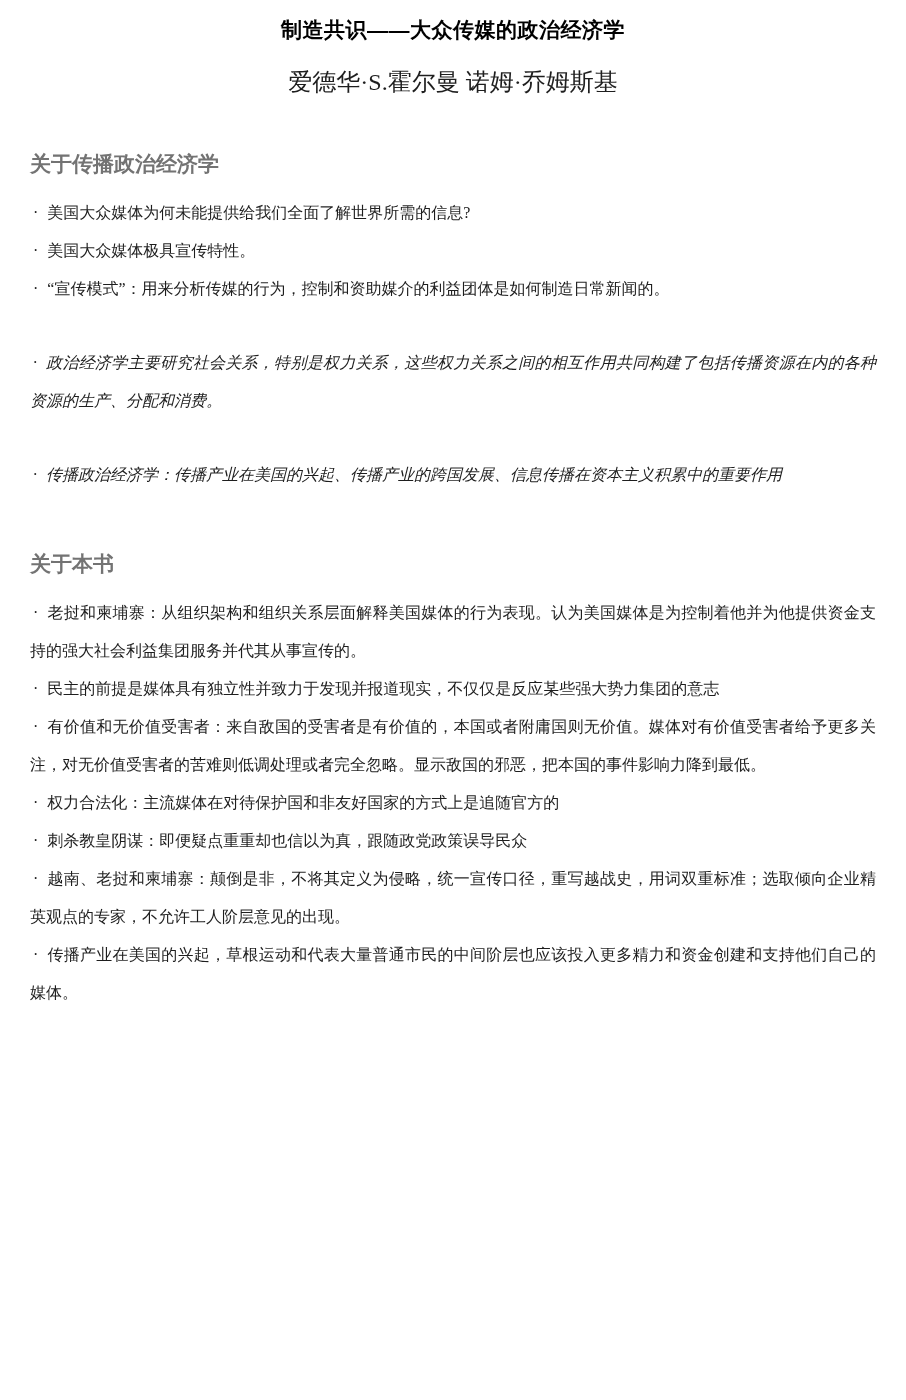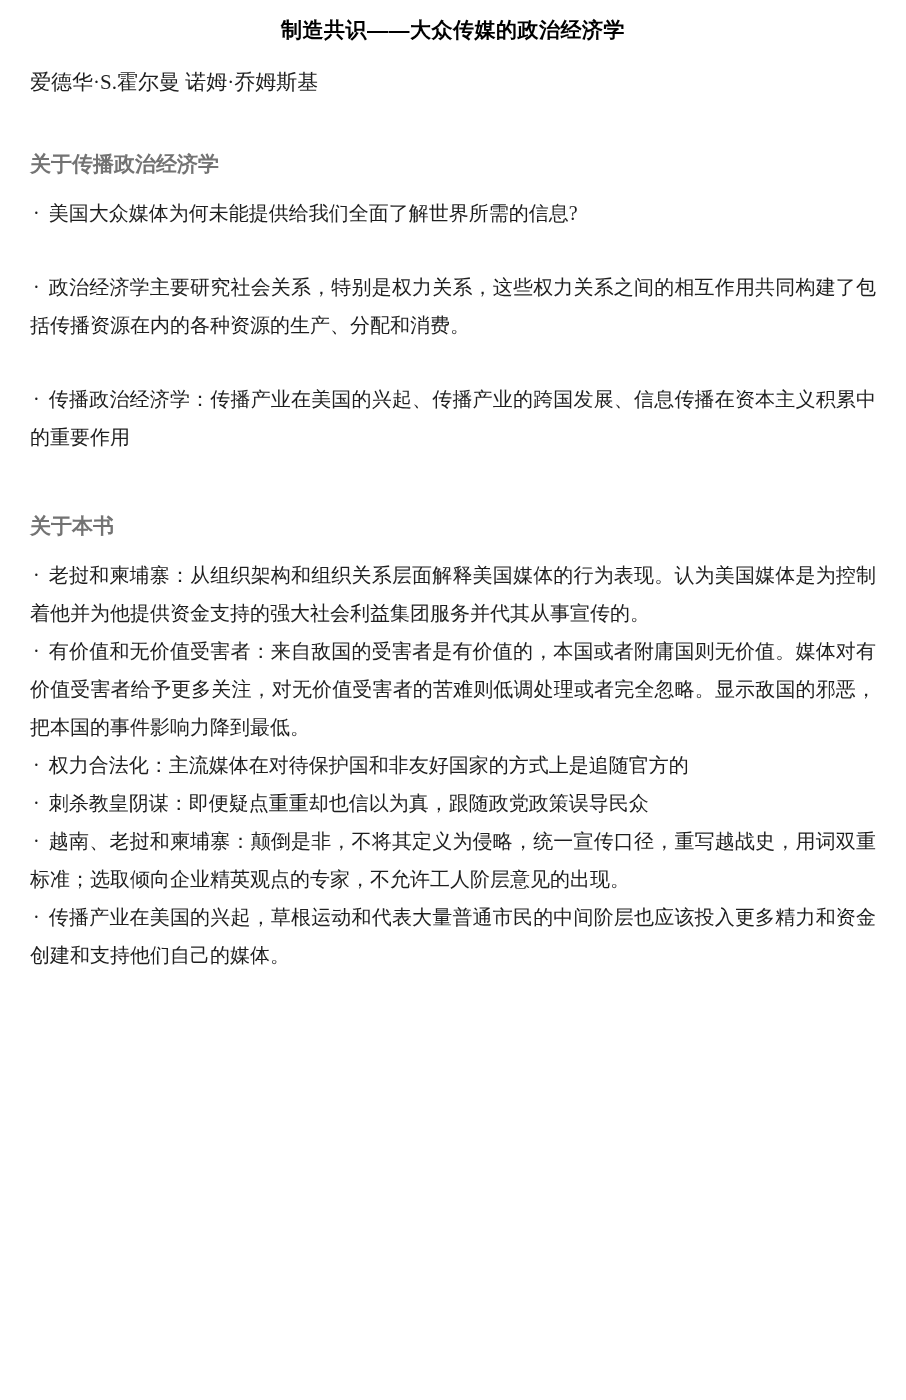--- a/index.html
+++ b/index.html
@@ -24,72 +24,76 @@
     font-family: "Liberation Sans", sans-serif;
     font-weight: bold;
     font-size: 21px;
     line-height: 28px;
     text-align: center;
     color: #000000;
     letter-spacing: 0.5px;
   }
   .doc-authors {
     margin-top: 26px;
-    font-size: 21px;
+    font-size: 24px;
     line-height: 24px;
-    text-align: left;
+    text-align: center;
     color: #1e1e1e;
   }
   .section-heading {
     margin: 56px 0 0 0;
     font-family: "Liberation Sans", sans-serif;
     font-weight: bold;
     font-size: 21px;
     line-height: 28px;
     color: #737373;
   }
   .bullet-group {
     margin-top: 16px;
   }
   .bullet-group + .bullet-group {
     margin-top: 36px;
+    font-style: italic;
   }
   .bullet-item {
     margin: 0;
-    font-size: 20px;
+    font-size: 16px;
     line-height: 38px;
     text-align: justify;
   }
   .bullet-marker {
     display: inline-block;
     margin: 0 9px 0 3px;
   }
 </style>
 </head>
 <body>
 
 <div class="page">
   <h1 class="doc-title">制造共识——大众传媒的政治经济学</h1>
 
   <div class="doc-authors">爱德华·S.霍尔曼  诺姆·乔姆斯基</div>
 
   <div id="sections">
       <h2 class="section-heading">关于传播政治经济学</h2>
       <div class="bullet-group">
         <p class="bullet-item"><span class="bullet-marker">·</span><span>美国大众媒体为何未能提供给我们全面了解世界所需的信息?</span></p>
+        <p class="bullet-item"><span class="bullet-marker">·</span><span>美国大众媒体极具宣传特性。</span></p>
+        <p class="bullet-item"><span class="bullet-marker">·</span><span>“宣传模式”：用来分析传媒的行为，控制和资助媒介的利益团体是如何制造日常新闻的。</span></p>
       </div>
       <div class="bullet-group">
         <p class="bullet-item"><span class="bullet-marker">·</span><span>政治经济学主要研究社会关系，特别是权力关系，这些权力关系之间的相互作用共同构建了包括传播资源在内的各种资源的生产、分配和消费。</span></p>
       </div>
       <div class="bullet-group">
         <p class="bullet-item"><span class="bullet-marker">·</span><span>传播政治经济学：传播产业在美国的兴起、传播产业的跨国发展、信息传播在资本主义积累中的重要作用</span></p>
       </div>
       <h2 class="section-heading">关于本书</h2>
       <div class="bullet-group">
         <p class="bullet-item"><span class="bullet-marker">·</span><span>老挝和柬埔寨：从组织架构和组织关系层面解释美国媒体的行为表现。认为美国媒体是为控制着他并为他提供资金支持的强大社会利益集团服务并代其从事宣传的。</span></p>
+        <p class="bullet-item"><span class="bullet-marker">·</span><span>民主的前提是媒体具有独立性并致力于发现并报道现实，不仅仅是反应某些强大势力集团的意志</span></p>
         <p class="bullet-item"><span class="bullet-marker">·</span><span>有价值和无价值受害者：来自敌国的受害者是有价值的，本国或者附庸国则无价值。媒体对有价值受害者给予更多关注，对无价值受害者的苦难则低调处理或者完全忽略。显示敌国的邪恶，把本国的事件影响力降到最低。</span></p>
         <p class="bullet-item"><span class="bullet-marker">·</span><span>权力合法化：主流媒体在对待保护国和非友好国家的方式上是追随官方的</span></p>
         <p class="bullet-item"><span class="bullet-marker">·</span><span>刺杀教皇阴谋：即便疑点重重却也信以为真，跟随政党政策误导民众</span></p>
         <p class="bullet-item"><span class="bullet-marker">·</span><span>越南、老挝和柬埔寨：颠倒是非，不将其定义为侵略，统一宣传口径，重写越战史，用词双重标准；选取倾向企业精英观点的专家，不允许工人阶层意见的出现。</span></p>
         <p class="bullet-item"><span class="bullet-marker">·</span><span>传播产业在美国的兴起，草根运动和代表大量普通市民的中间阶层也应该投入更多精力和资金创建和支持他们自己的媒体。</span></p>
       </div>
     </div>
 
 </div>
 

